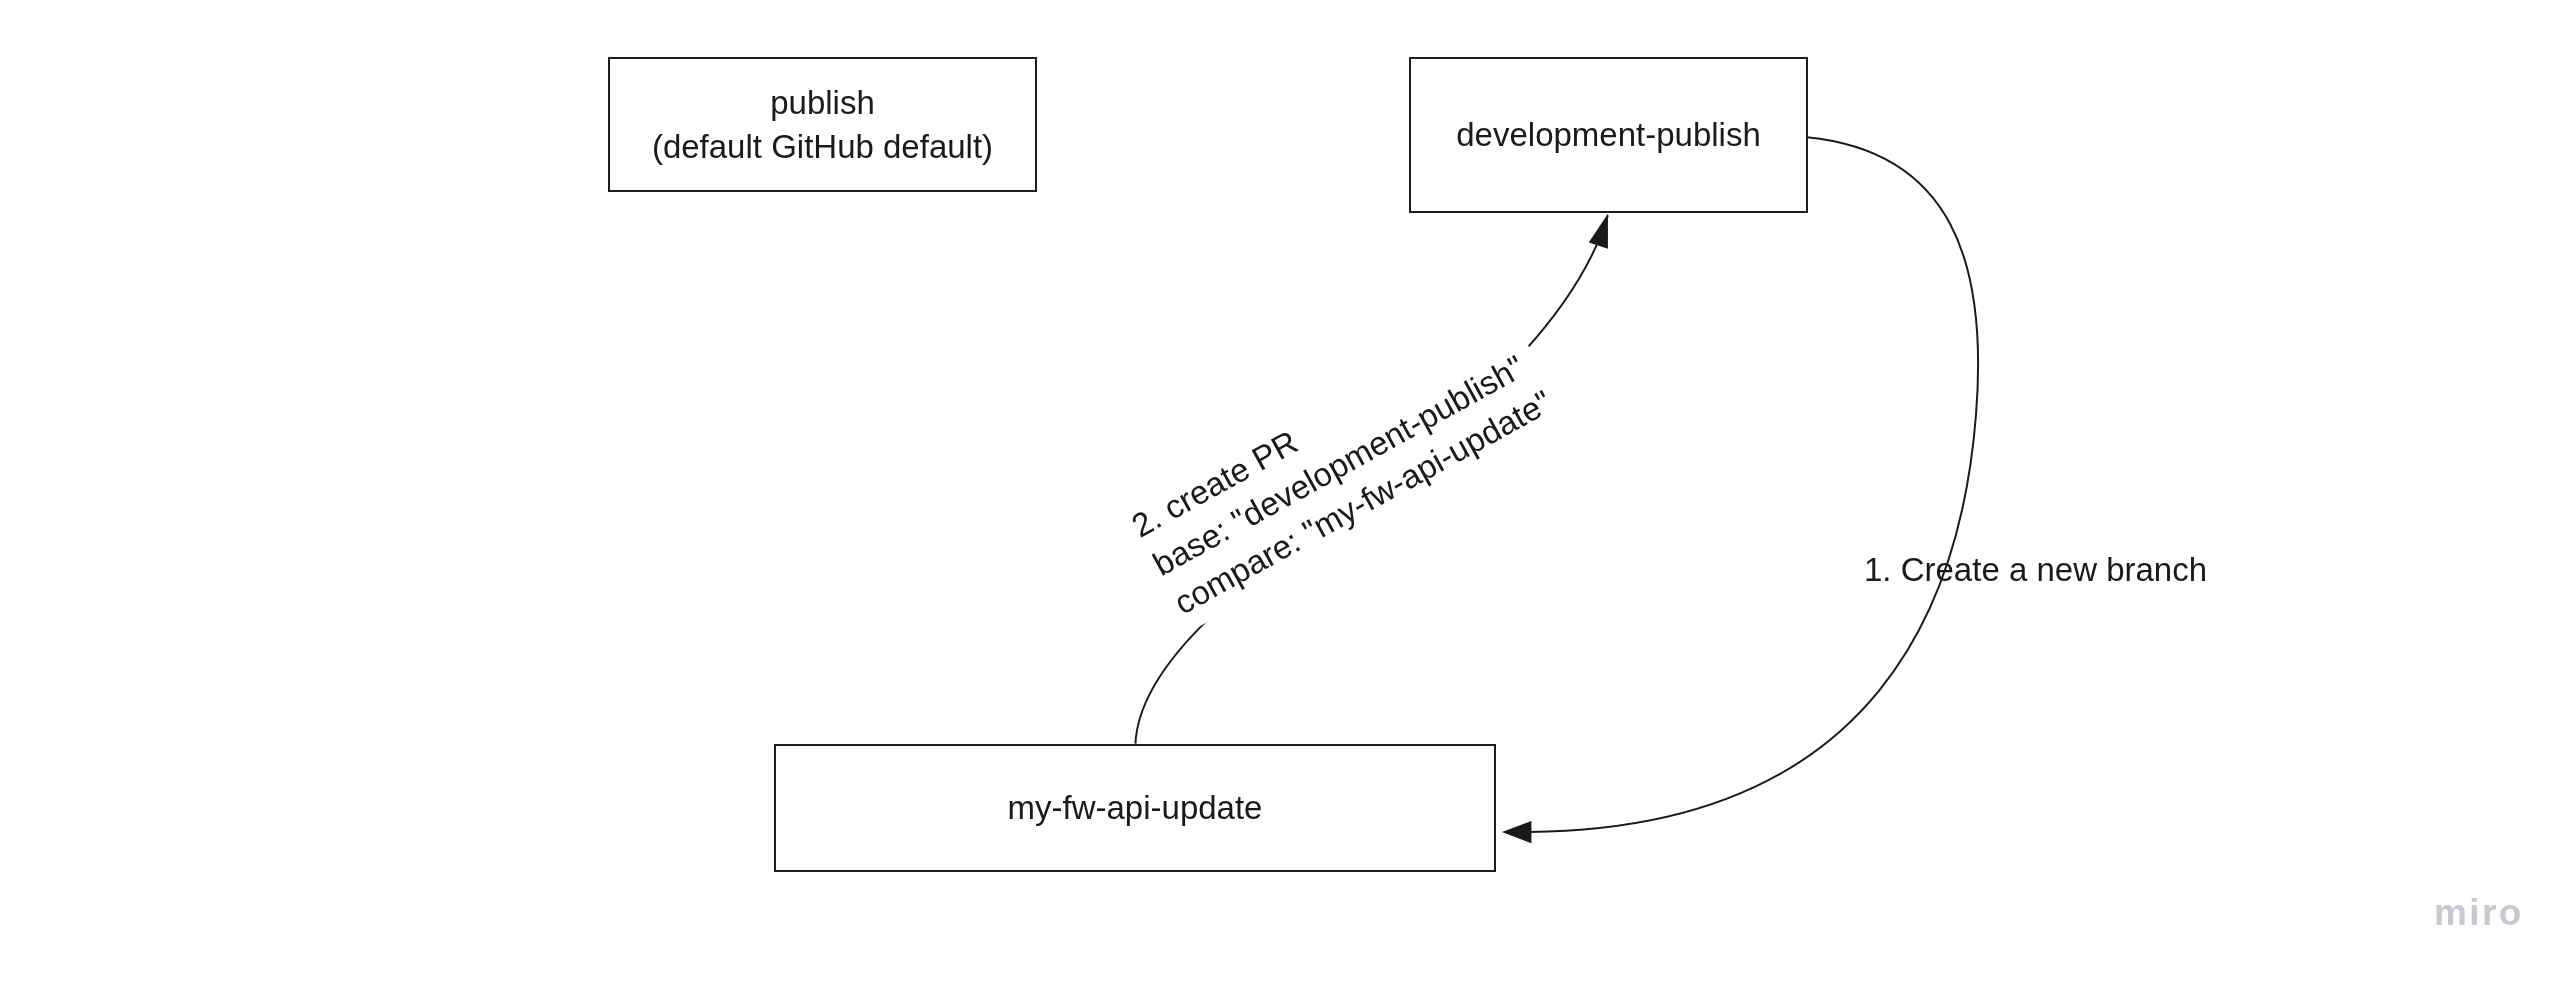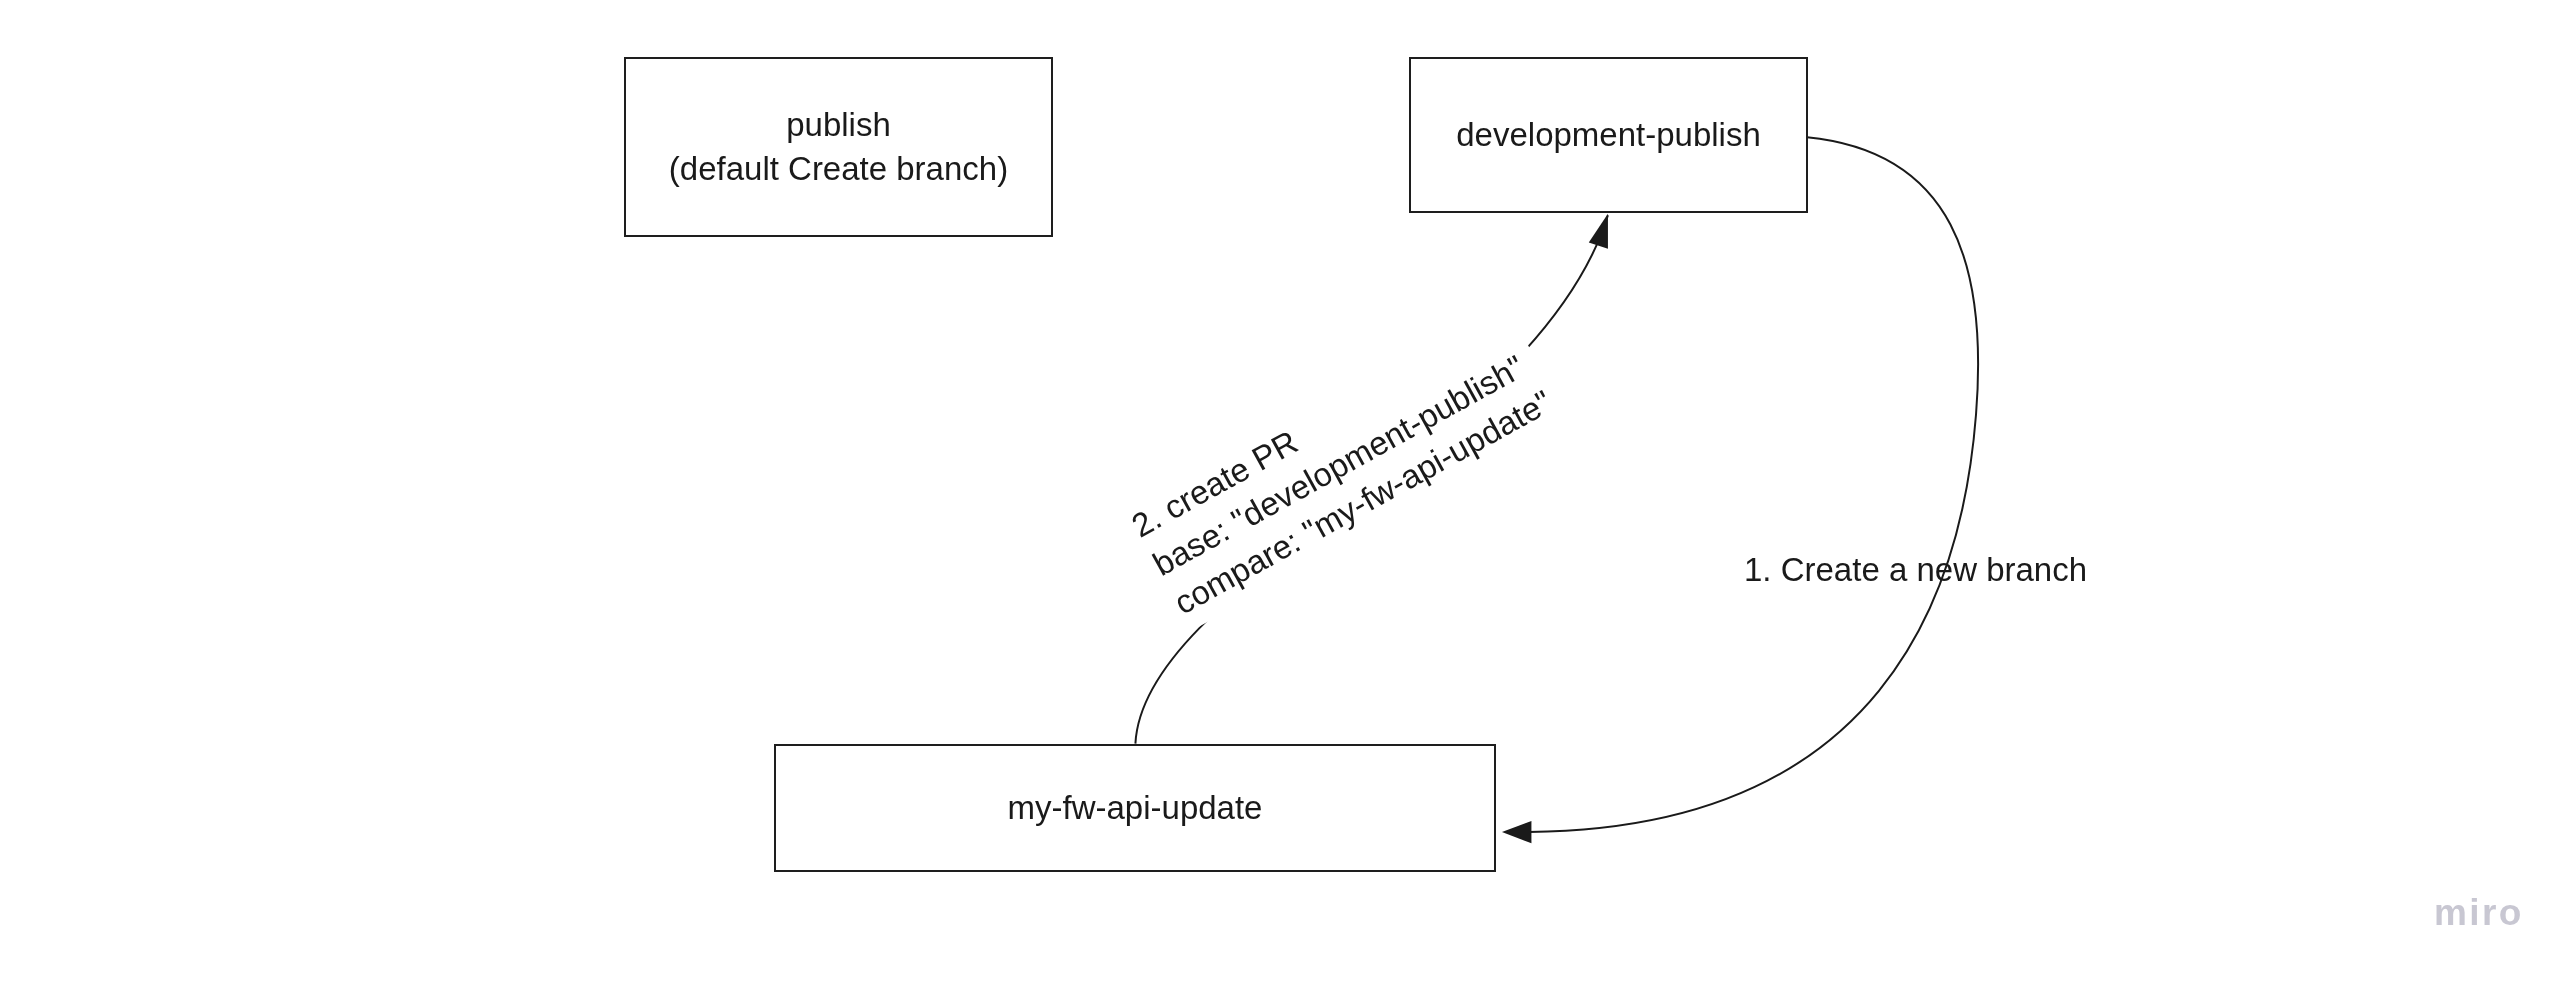--- a/index.html
+++ b/index.html
@@ -34,39 +34,38 @@
     justify-content: center;
     text-align: center;
     font-size: 33px;
     line-height: 44px;
     color: #1a1a1a;
   }
   #node-publish {
     left: 608px;
     top: 57px;
     width: 429px;
-    height: 180px;
-    margin-left: 16px;
+    height: 135px;
   }
   #node-development-publish {
     left: 1409px;
     top: 57px;
     width: 399px;
     height: 156px;
     text-align: center;
   }
   #node-my-fw-api-update {
     left: 774px;
     top: 744px;
     width: 722px;
     height: 128px;
   }
   #edge-label-create-branch {
     position: absolute;
-    left: 1744px;
+    left: 1864px;
     top: 551px;
     height: 38px;
     line-height: 38px;
     font-size: 33px;
     white-space: nowrap;
     color: #1a1a1a;
   }
   #edge-label-create-pr {
     position: absolute;
     left: 1114px;
@@ -107,21 +106,21 @@
     </g>
 
     <g>
       <path d="M 1425 933 C 1435 730 1930 555 2018 270" fill="none" stroke="#1a1a1a" stroke-width="2.5"></path>
       <polygon points="2018,268 2018,312 1994,304" fill="#1a1a1a"></polygon>
     </g>
   </svg>
 
   <div class="node" id="node-publish">
     <span>publish</span>
-    <span>(default Create branch)</span>
+    <span>(default GitHub default)</span>
   </div>
 
   <div class="node" id="node-development-publish">
     <span>development-publish</span>
   </div>
 
   <div class="node" id="node-my-fw-api-update">
     <span>my-fw-api-update</span>
   </div>
 

